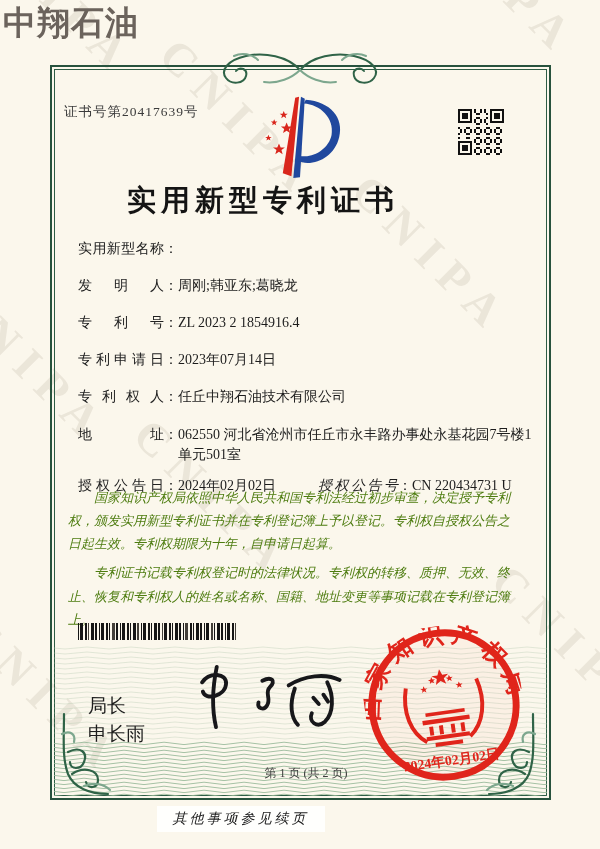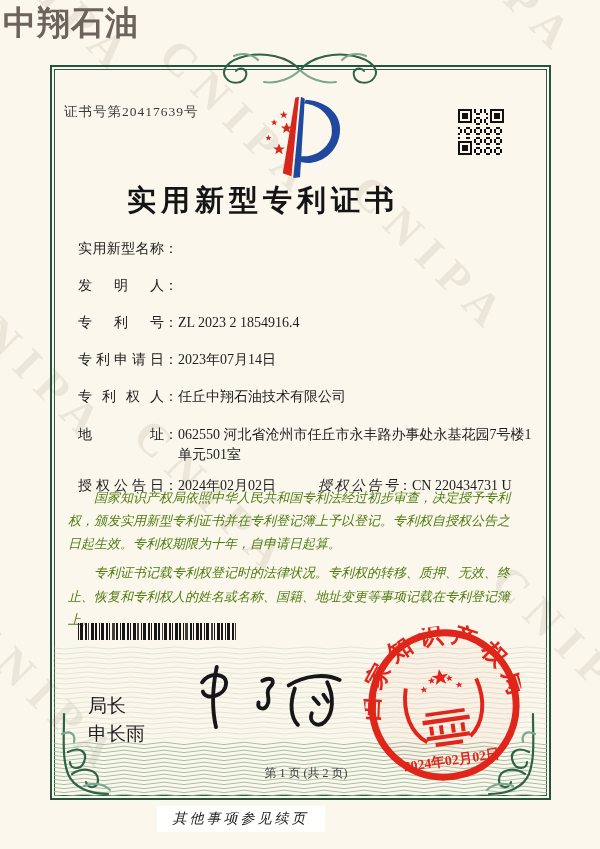--- a/index.html
+++ b/index.html
@@ -284,20 +284,21 @@
 <div class="abs title">实用新型专利证书</div>
 
 <div class="abs fields">
   <div class="frow">
     <span class="flabel">实用新型名称</span>
     <span class="fcolon">：</span>
   </div>
   <div class="frow">
     <span class="flabel">发明人</span>
     <span class="fcolon">：</span>
+    <span class="fval">周刚;韩亚东;葛晓龙</span>
   </div>
   <div class="frow">
     <span class="flabel">专利号</span>
     <span class="fcolon">：</span>
     <span class="fval">ZL 2023 2 1854916.4</span>
   </div>
   <div class="frow">
     <span class="flabel">专利申请日</span>
     <span class="fcolon">：</span>
     <span class="fval">2023年07月14日</span>

